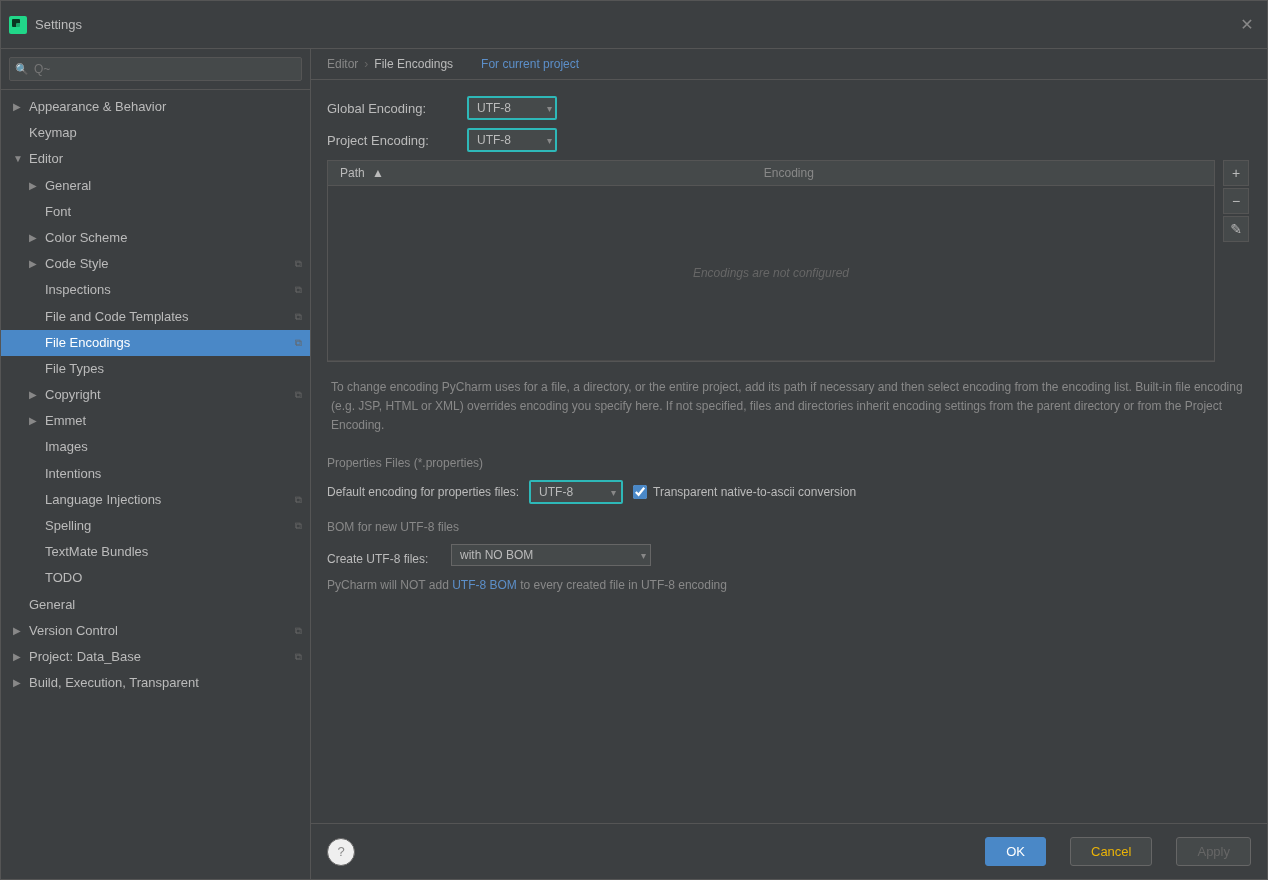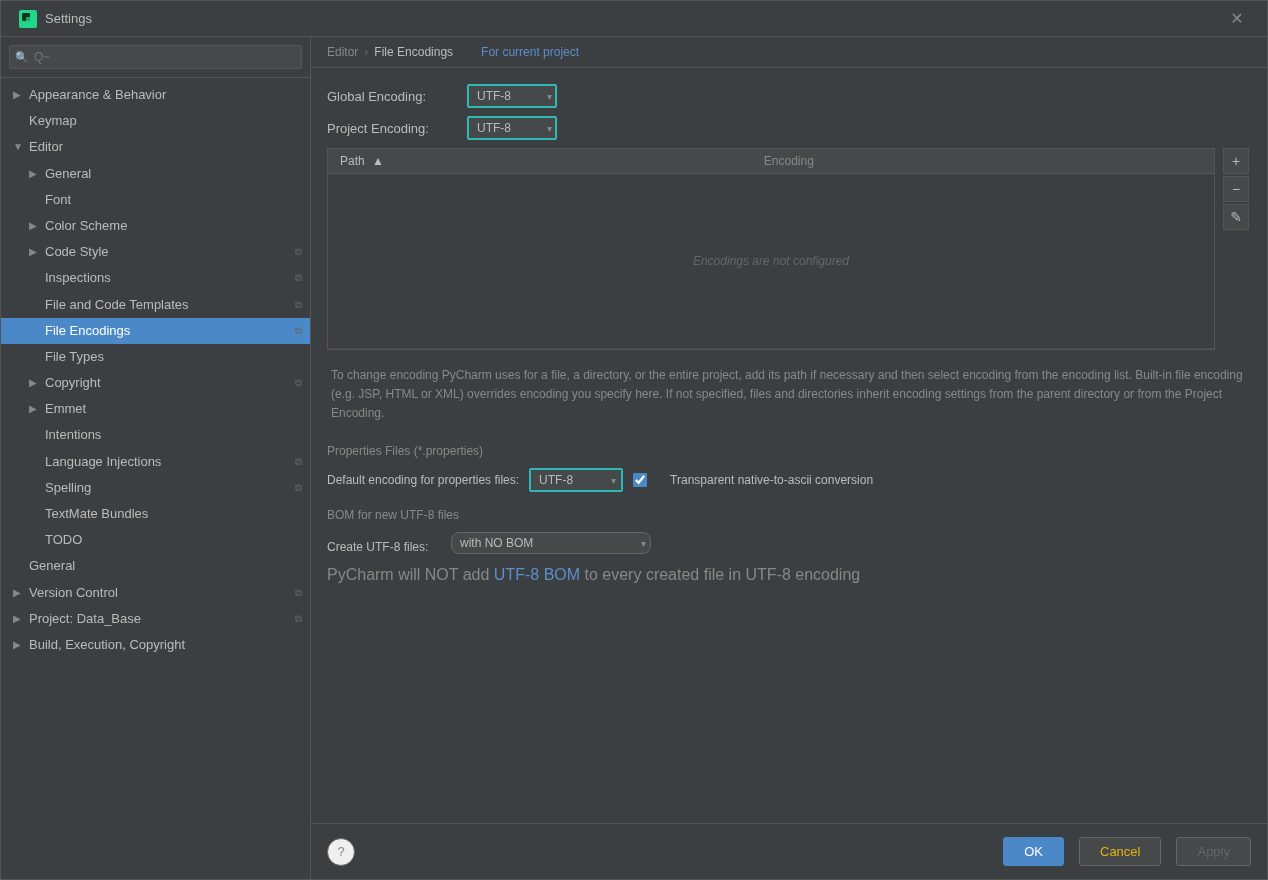--- a/index.html
+++ b/index.html
@@ -15,24 +15,24 @@
     .window {
       width: 1268px;
       height: 880px;
       background: #3c3f41;
       border: 1px solid #555;
       display: flex;
       flex-direction: column;
     }
     .titlebar {
       background: #3c3f41;
-      height: 36px;
-      display: flex;
-      align-items: center;
-      padding: 0 18px;
+      height: 48px;
+      display: flex;
+      align-items: center;
+      padding: 0 8px;
       border-bottom: 1px solid #555;
       flex-shrink: 0;
     }
     .titlebar-icon {
       width: 18px;
       height: 18px;
       margin-right: 8px;
       display: flex;
       align-items: center;
       justify-content: center;
@@ -294,21 +294,21 @@
     .props-row {
       display: flex;
       align-items: center;
       gap: 10px;
       margin-bottom: 16px;
     }
     .props-label { color: #bbbbbb; font-size: 12px; }
     .checkbox-row {
       display: flex;
       align-items: flex-end;
-      gap: 23px;
+      gap: 6px;
     }
     .checkbox-row input[type="checkbox"] {
       accent-color: #4a88c7;
       width: 14px;
       height: 14px;
       cursor: pointer;
     }
     .checkbox-label { color: #bbbbbb; font-size: 12px; }
 
     
@@ -319,30 +319,30 @@
       align-items: flex-end;
       gap: 4px;
       margin-bottom: 12px;
     }
     .bom-label { color: #bbbbbb; font-size: 12px; min-width: 120px; }
     .bom-select {
       background: #45494a;
       border: 1px solid #666;
       color: #bbbbbb;
       padding: 3px 20px 3px 8px;
-      border-radius: 8px;
+      border-radius: 0;
       font-size: 12px;
       cursor: pointer;
       appearance: none;
       -webkit-appearance: none;
       min-width: 200px;
     }
     .bom-note {
       color: #888;
-      font-size: 16px;
+      font-size: 12px;
       margin-top: 4px;
     }
     .bom-note .link-text { color: #5c8fc9; }
 
     
     .footer {
       height: 56px;
       border-top: 1px solid #555;
       display: flex;
       align-items: center;
@@ -357,21 +357,21 @@
       border-radius: 50%;
       color: #888;
       display: flex;
       align-items: center;
       justify-content: center;
       cursor: pointer;
       font-size: 13px;
     }
     .footer-buttons {
       display: flex;
-      gap: 15px;
+      gap: 24px;
     }
     .btn {
       padding: 6px 20px;
       border-radius: 3px;
       font-size: 13px;
       cursor: pointer;
       border: 1px solid #666;
       color: #eab308;
       background: #45494a;
     }
@@ -477,20 +477,24 @@
           <span class="tree-arrow">▶</span>
           <span>Copyright</span>
           <span class="copy-icon" style="margin-left:auto;color:#666;font-size:10px;">⧉</span>
         </div>
 
         <div class="tree-item indent-1">
           <span class="tree-arrow">▶</span>
           <span>Emmet</span>
         </div>
 
+        <div class="tree-item indent-1">
+          <span class="tree-arrow">&nbsp;</span>
+          <span>Images</span>
+        </div>
 
         <div class="tree-item indent-1">
           <span class="tree-arrow">&nbsp;</span>
           <span>Intentions</span>
         </div>
 
         <div class="tree-item indent-1">
           <span class="tree-arrow">&nbsp;</span>
           <span>Language Injections</span>
           <span class="copy-icon" style="margin-left:auto;color:#666;font-size:10px;">⧉</span>
@@ -524,21 +528,21 @@
         </div>
 
         <div class="tree-item">
           <span class="tree-arrow">▶</span>
           <span>Project: Data_Base</span>
           <span class="copy-icon" style="margin-left:auto;color:#666;font-size:10px;">⧉</span>
         </div>
 
         <div class="tree-item">
           <span class="tree-arrow">▶</span>
-          <span>Build, Execution, Copyright</span>
+          <span>Build, Execution, Transparent</span>
         </div>
 
       </div>
     </div>
 
     <div class="right-panel">
 
       <div class="breadcrumb-bar">
         <span class="crumb-parent">Editor</span>
         <span class="separator">›</span>

